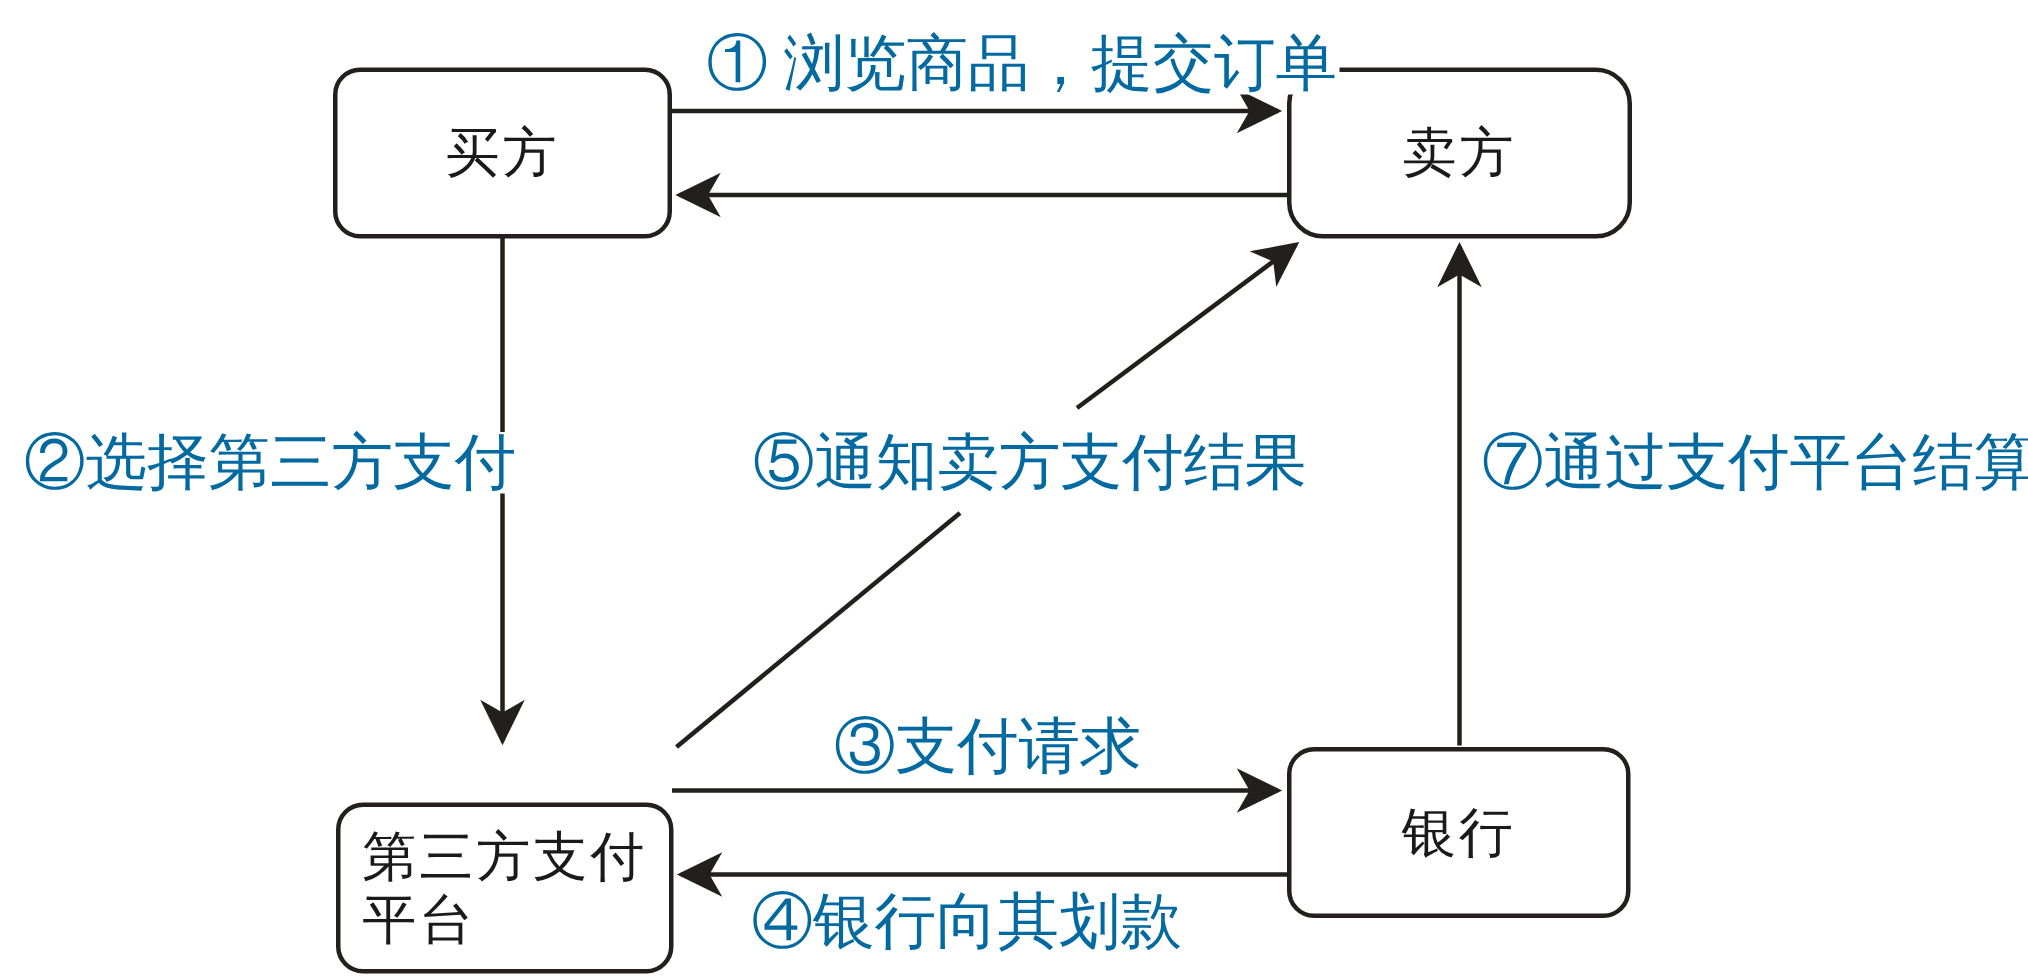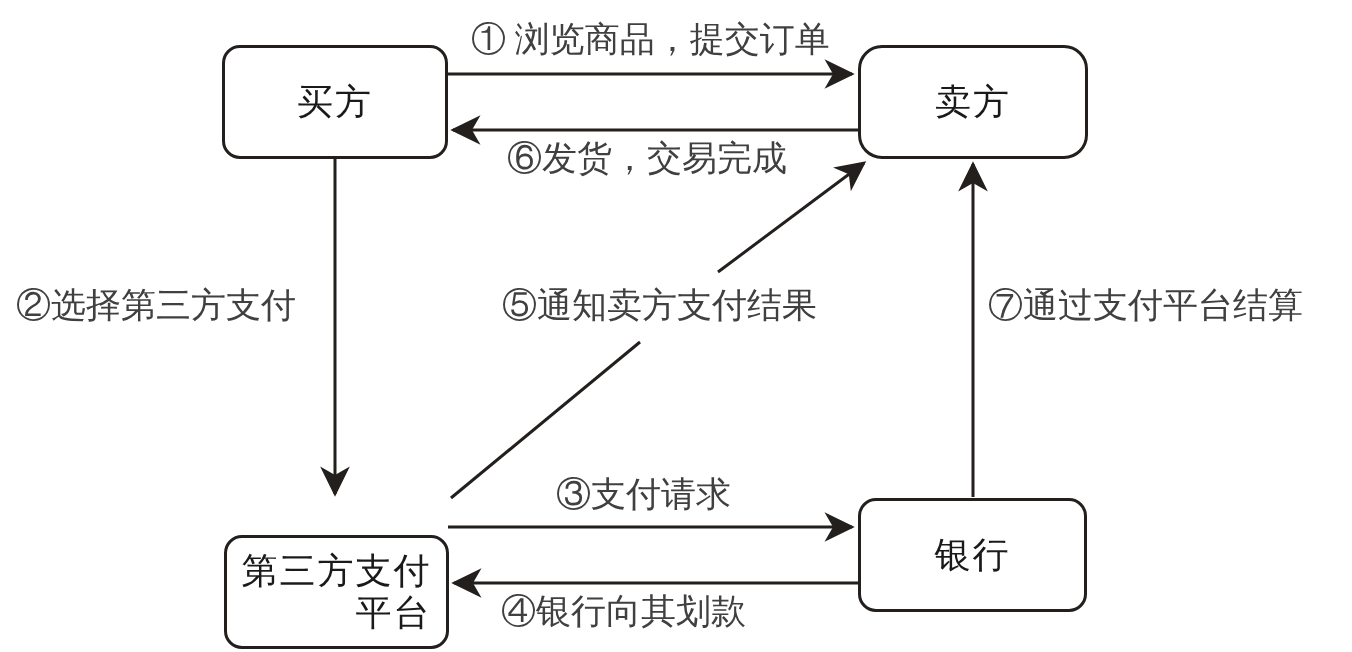--- a/index.html
+++ b/index.html
@@ -24,35 +24,35 @@
   }
   .node {
     position: absolute;
     box-sizing: border-box;
     border: 3px solid #231f1d;
     border-radius: 18px;
     background: #ffffff;
     display: flex;
     align-items: center;
     justify-content: center;
-    text-align: right;
+    text-align: left;
     color: #1a1a1a;
     font-size: 36px;
     line-height: 1.18;
     letter-spacing: 2px;
     z-index: 2;
   }
   .node-label {
     display: block;
     white-space: pre-line;
   }
   .edge-label {
     position: absolute;
-    color: #404040;
-    font-size: 35px;
+    color: #0369a1;
+    font-size: 41px;
     line-height: 1;
     letter-spacing: 0px;
     white-space: nowrap;
     background: #ffffff;
     z-index: 3;
     padding: 0 2px;
   }
 </style>
 </head>
 <body>
@@ -94,21 +94,20 @@
     <span class="node-label">第三方支付
 平台</span>
   </div>
 
   <div class="node" style="left:858px; top:498px; width:229px; height:114px;">
     <span class="node-label">银行</span>
   </div>
 
   <div class="edge-label" style="left:469px; top:22px;">① 浏览商品，提交订单</div>
 
-  <div class="edge-label" style="left:505px; top:141px;">⑥发货，交易完成</div>
 
   <div class="edge-label" style="left:14px; top:288px;">②选择第三方支付</div>
 
   <div class="edge-label" style="left:500px; top:288px;">⑤通知卖方支付结果</div>
 
   <div class="edge-label" style="left:986px; top:288px;">⑦通过支付平台结算</div>
 
   <div class="edge-label" style="left:554px; top:477px;">③支付请求</div>
 
   <div class="edge-label" style="left:499px; top:594px;">④银行向其划款</div>

